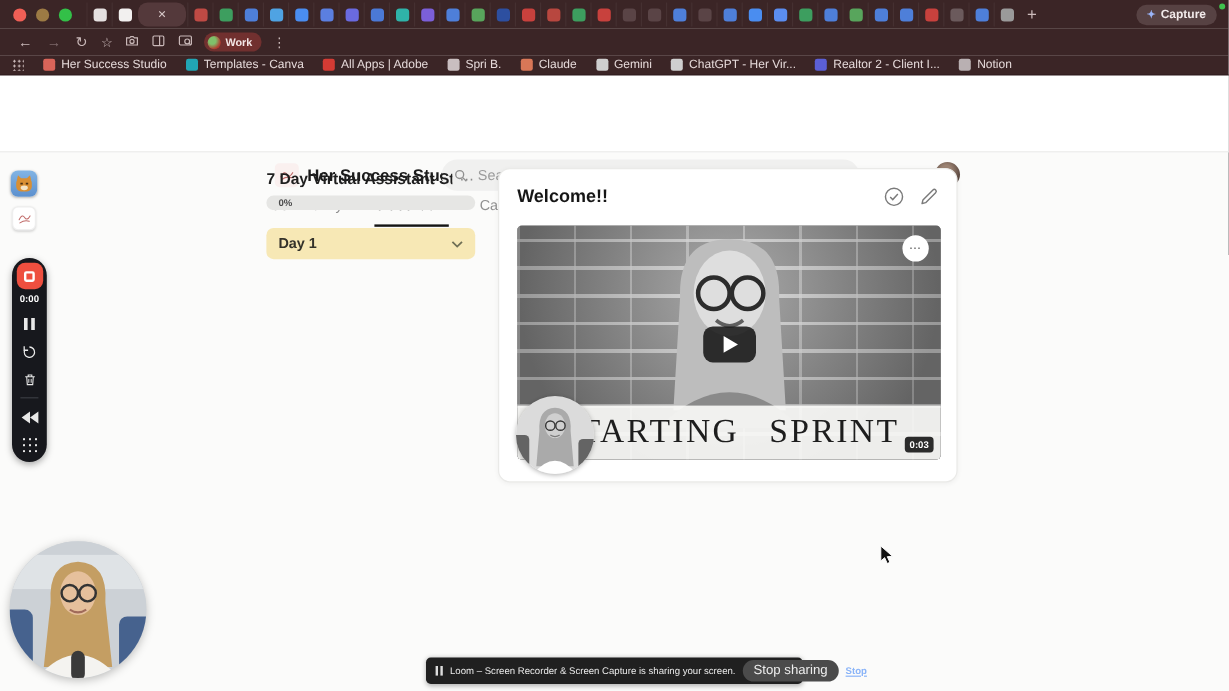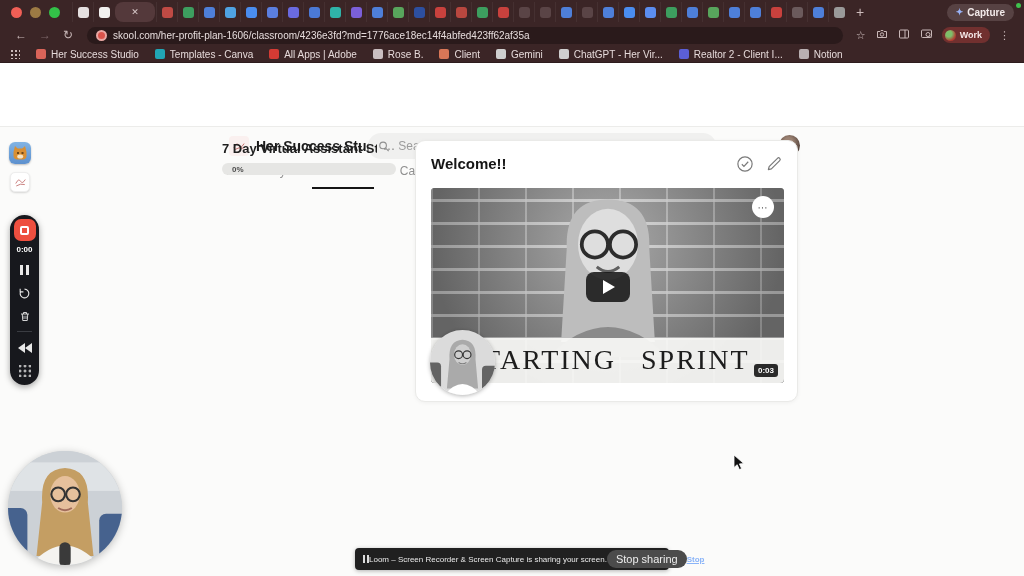--- a/index.html
+++ b/index.html
@@ -95,21 +95,21 @@
   .loom-ico { margin-top:9px; width:14px; height:14px; display:flex; align-items:center; justify-content:center; }
   .loom-div { margin-top:8px; width:15px; height:1px; background:#3a3c42; }
   .pause-bars { display:flex; gap:3px; } .pause-bars i { width:3px; height:10px; background:#e8e8e8; }
   .rw { display:flex; } .rw i { width:0; height:0; border-right:7px solid #e8e8e8; border-top:5px solid transparent; border-bottom:5px solid transparent; }
   .dotgrid { width:12px; height:12px; background-image:radial-gradient(#e8e8e8 1.1px, transparent 1.3px); background-size:5px 5px; background-position:center; }
 
   
   .webcam { position:absolute; left:8px; top:451px; width:114px; height:114px; border-radius:50%; overflow:hidden; box-shadow:0 2px 8px rgba(0,0,0,.25); background:#ccd1d6; }
 
   
-  .sharebar { position:absolute; left:355px; top:548px; width:314px; height:22px; background:#202020; border-radius:4px; display:flex; align-items:center; padding:0 8px; box-shadow:0 1px 4px rgba(0,0,0,.3); }
+  .sharebar { position:absolute; left:355px; top:548px; width:314px; height:22px; background:#202020; border-radius:4px; display:flex; align-items:center; padding:0 8px; gap:6px; box-shadow:0 1px 4px rgba(0,0,0,.3); }
   .share-pause { display:flex; gap:2px; } .share-pause i { width:2px; height:8px; background:#ddd; }
   .share-msg { color:#e9e9e9; font-size:8px; white-space:nowrap; }
   .stop-sharing { background:#4b4b4b; color:#ededed; font-size:11px; padding:3px 9px; border-radius:10px; white-space:nowrap; }
   .hide-link { color:#8ab4f8; font-size:8px; font-weight:bold; text-decoration:underline; }
 
   .cursor { position:absolute; left:733px; top:454px; }
 </style>
 </head>
 <body>
 
@@ -271,24 +271,20 @@
       <span class="spark">✦</span>
       <span>Capture</span>
     </div>
     <div class="corner-dot"></div>
   </div>
 
   <div class="toolbar">
     <span class="navbtn">←</span>
     <span class="navbtn dim">→</span>
     <span class="navbtn">↻</span>
-    <div class="urlbar">
-      <span class="loom-site-ico"></span>
-      <span class="url-text">skool.com/her-profit-plan-1606/classroom/4236e3fd?md=1776ace18ec14f4abfed423ff62af35a</span>
-    </div>
     <span class="tb-ico">☆</span>
     <span class="tb-ico">
       <svg width="12" height="12" viewBox="0 0 24 24">
           <path d="M3 7h5l2-2h4l2 2h5v12H3z" fill="none" stroke="#c9b8b8" stroke-width="2"></path>
           <circle cx="12" cy="13" r="3.4" fill="none" stroke="#c9b8b8" stroke-width="2"></circle>
         </svg>
     </span>
     <span class="tb-ico">
       <svg width="12" height="12" viewBox="0 0 24 24">
           <rect x="3" y="4" width="18" height="16" rx="2" fill="none" stroke="#c9b8b8" stroke-width="2"></rect>
@@ -322,26 +318,26 @@
     <span class="bm-label">Templates - Canva</span>
   </span>
 
   <span class="bm">
     <span class="bm-ico" style="background: rgb(212, 59, 52);"></span>
     <span class="bm-label">All Apps | Adobe</span>
   </span>
 
   <span class="bm">
     <span class="bm-ico" style="background: rgb(201, 190, 192);"></span>
-    <span class="bm-label">Rose B.</span>
+    <span class="bm-label">Spri B.</span>
   </span>
 
   <span class="bm">
     <span class="bm-ico" style="background: rgb(217, 119, 87);"></span>
-    <span class="bm-label">Client</span>
+    <span class="bm-label">Claude</span>
   </span>
 
   <span class="bm">
     <span class="bm-ico" style="background: rgb(207, 207, 207);"></span>
     <span class="bm-label">Gemini</span>
   </span>
 
   <span class="bm">
     <span class="bm-ico" style="background: rgb(207, 207, 207);"></span>
     <span class="bm-label">ChatGPT - Her Vir...</span>
@@ -421,20 +417,26 @@
       </svg>
   </div>
 
   <div class="course">
     <div class="course-title-row">
       <span class="course-title">7 Day Virtual Assistant Start Spri...</span>
       <span class="course-more">⋯</span>
     </div>
     <div class="progress-track">
       <span class="progress-label">0%</span>
+    </div>
+    <div class="day-item">
+      <span class="day-label">Day 1</span>
+      <svg width="10" height="7" viewBox="0 0 10 6">
+          <path d="M1 1 L5 5 L9 1" fill="none" stroke="#6f6f55" stroke-width="1.5"></path>
+        </svg>
     </div>
   </div>
 
   <div class="card">
     <div class="card-title">Welcome!!</div>
     <div class="card-icons">
       <svg width="18" height="18" viewBox="0 0 24 24">
           <circle cx="12" cy="12" r="9.5" fill="none" stroke="#7a7a7a" stroke-width="1.6"></circle>
           <path d="M7.8 12.3 l2.8 2.8 L16.3 9" fill="none" stroke="#7a7a7a" stroke-width="1.6"></path>
         </svg>

